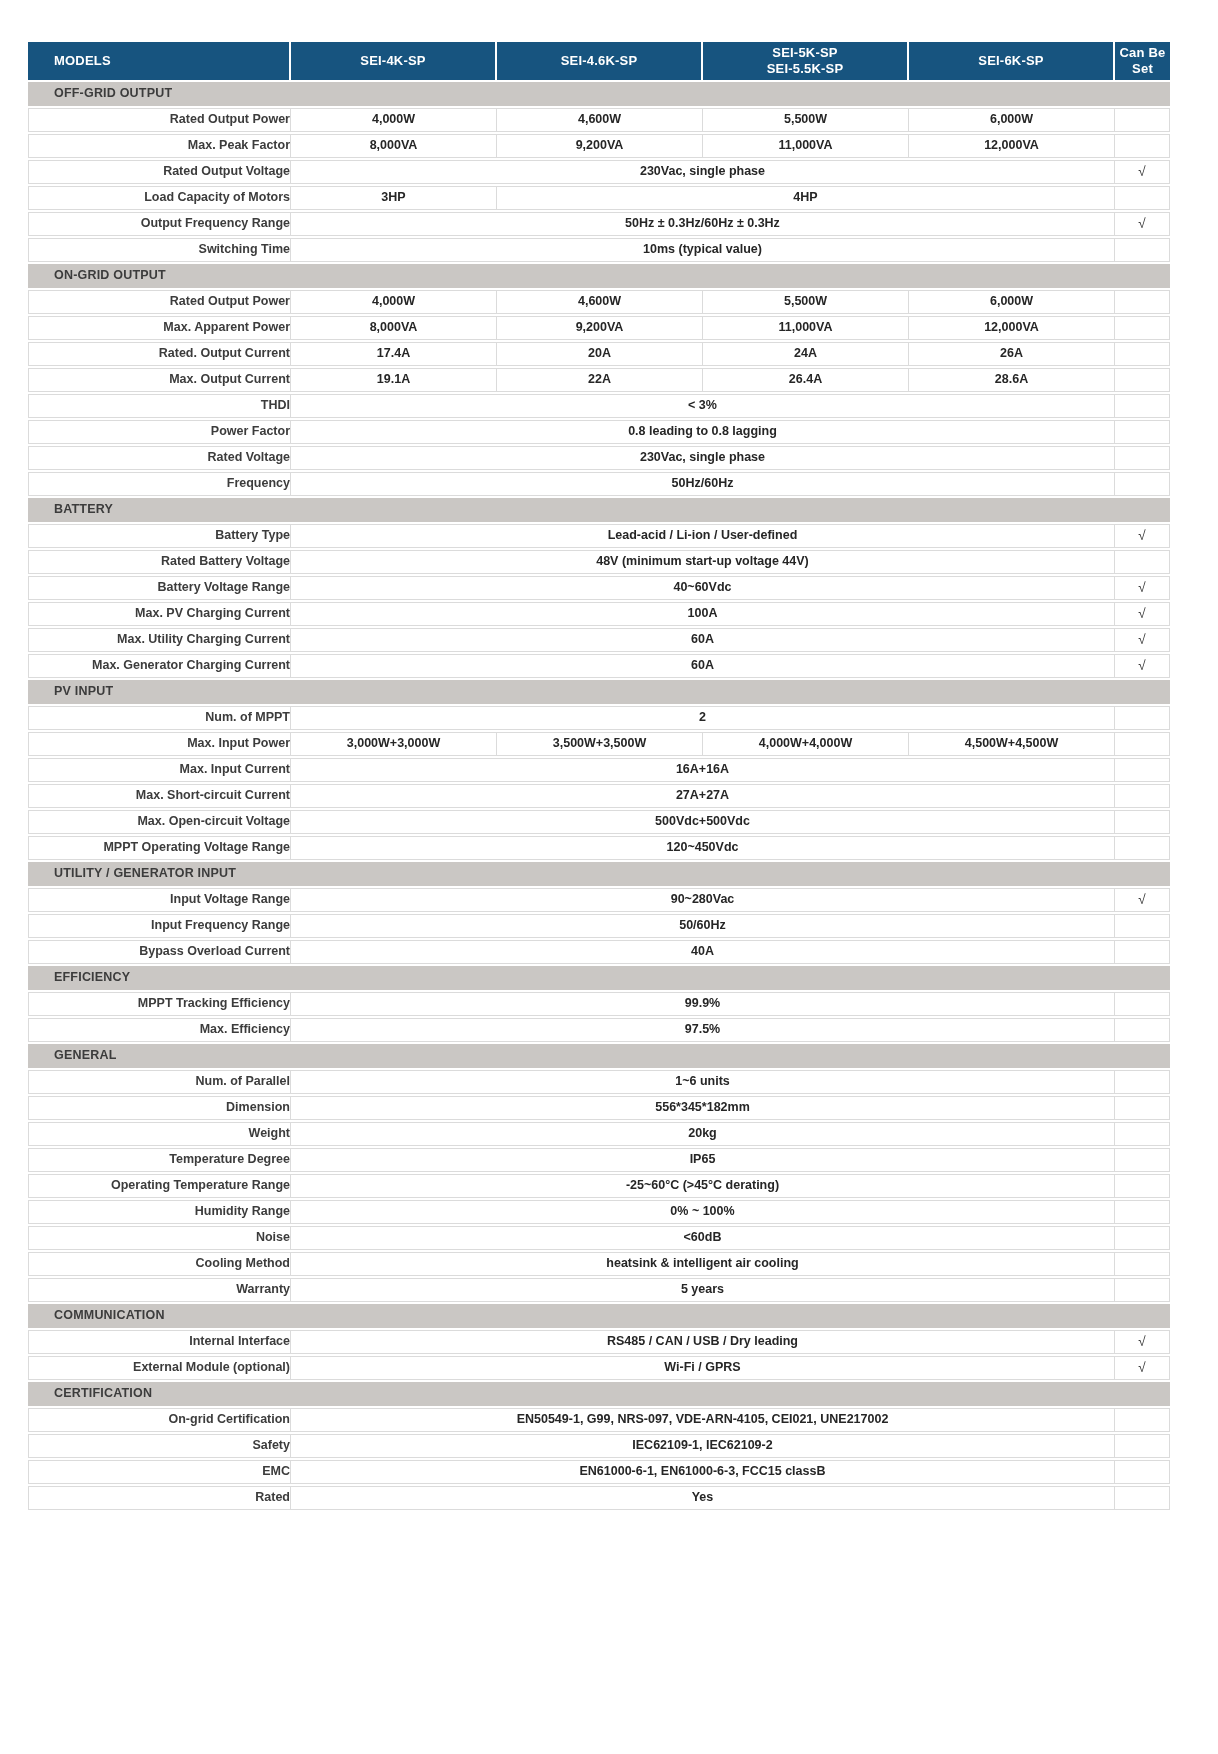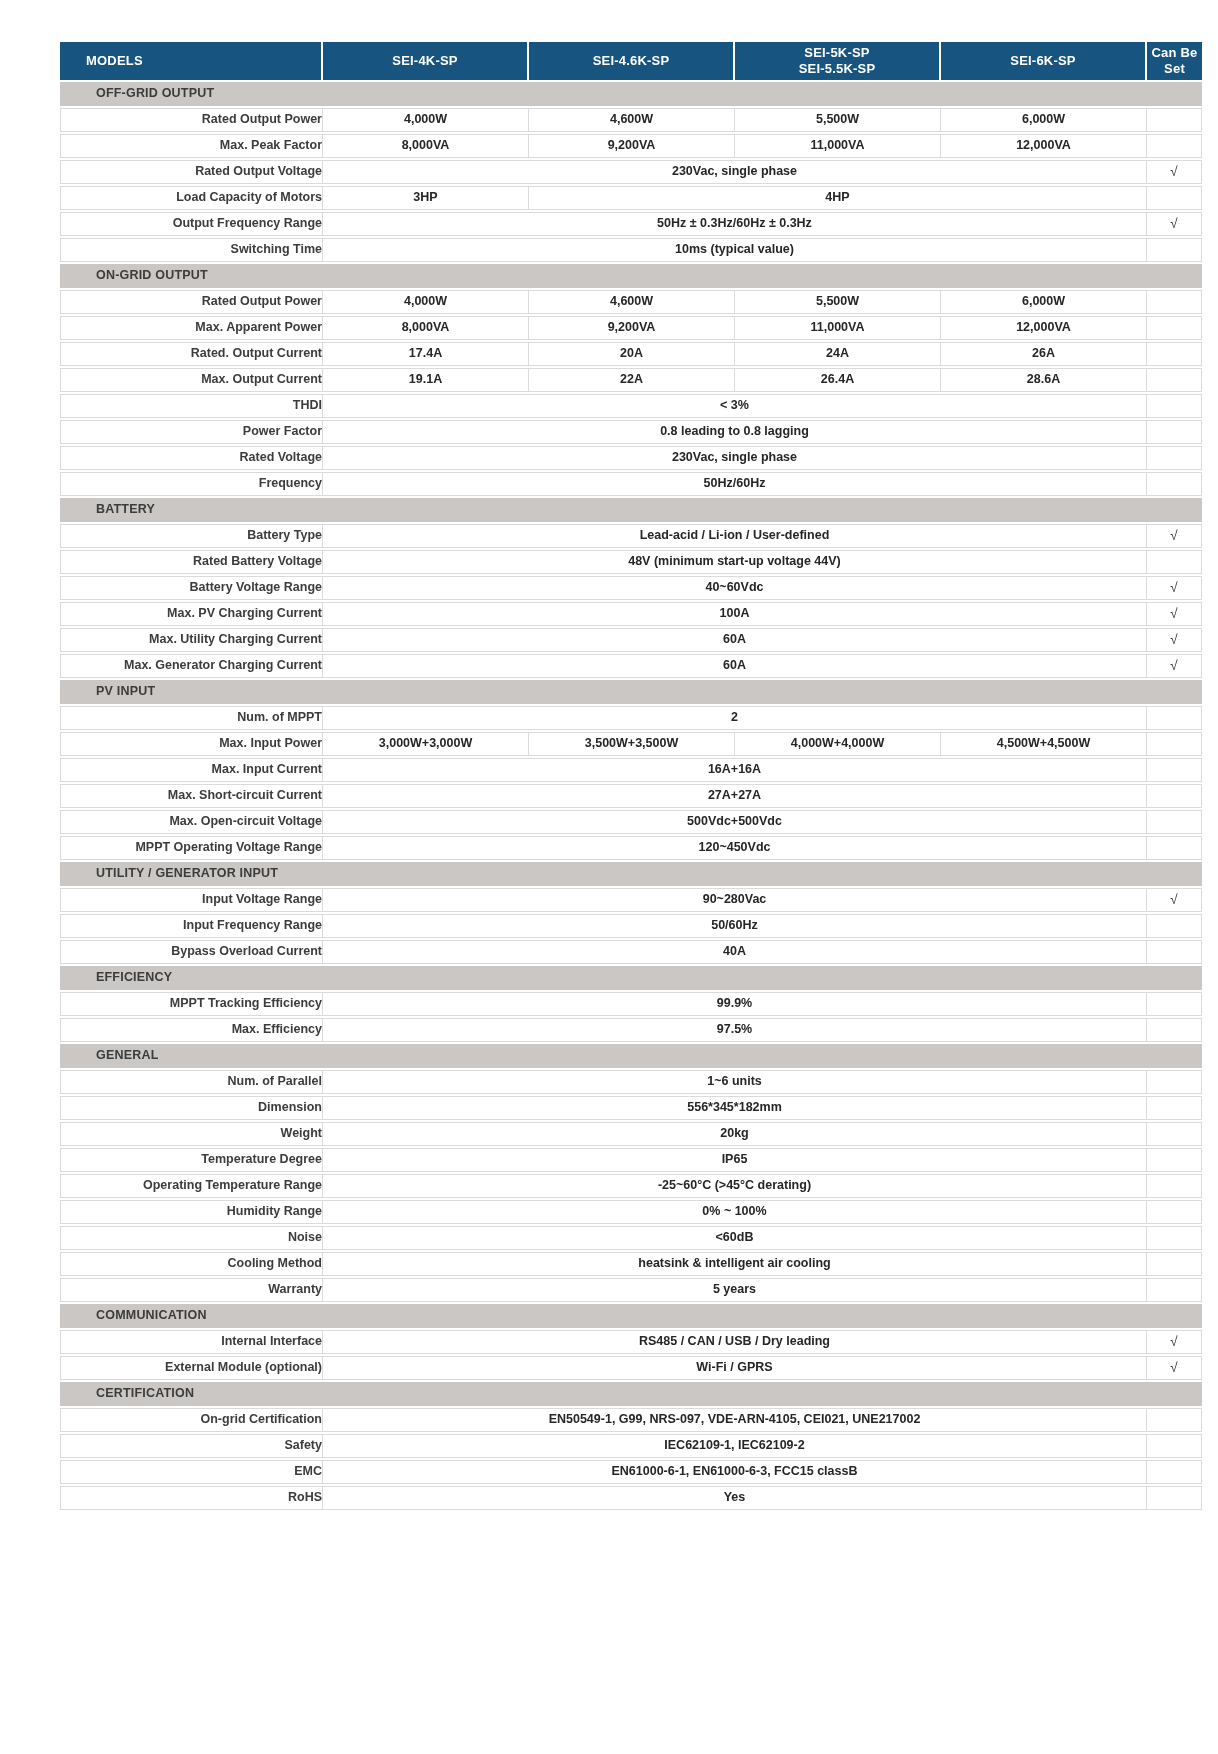--- a/index.html
+++ b/index.html
@@ -10,21 +10,21 @@
     --value-color:#262626;
     --check-color:#3A3A3A;
   }
   *{margin:0;padding:0;}
   html,body{background:#ffffff;}
   body{
     width:1218px;height:1754px;
     font-family:"Liberation Sans",sans-serif;
     -webkit-font-smoothing:antialiased;
   }
-  .page{padding:40px 28px 0 28px;margin-left:32px;}
+  .page{padding:40px 28px 0 28px;}
   table.spec{
     width:1142px;
     table-layout:fixed;
     border-collapse:separate;
     border-spacing:0 2px;
   }
   th{
     background:var(--header-bg);
     color:#ffffff;
     font-size:13px;
@@ -69,21 +69,21 @@
     border-right:1px solid var(--row-border);
     color:var(--check-color);
     font-size:13.5px;
     font-weight:normal;
   }
   td.section-title{
     background:var(--section-bg);
     border:none;
     color:var(--label-color);
     text-align:left;
-    padding-left:36px;
+    padding-left:26px;
     font-size:12.5px;
     letter-spacing:0.2px;
   }
 </style>
 </head>
 <body>
 
 <div class="page">
   <table class="spec">
     <colgroup>
@@ -374,19 +374,19 @@
           <td class="cell-label">Safety</td>
           <td class="cell-value" colspan="4">IEC62109-1, IEC62109-2</td>
           <td class="cell-check"></td>
         </tr>
         <tr class="data-row">
           <td class="cell-label">EMC</td>
           <td class="cell-value" colspan="4">EN61000-6-1, EN61000-6-3, FCC15 classB</td>
           <td class="cell-check"></td>
         </tr>
         <tr class="data-row">
-          <td class="cell-label">RoHS</td>
+          <td class="cell-label">Rated</td>
           <td class="cell-value" colspan="4">Yes</td>
           <td class="cell-check"></td>
         </tr>
       </tbody>
   </table>
 </div>
 
 </body></html>

